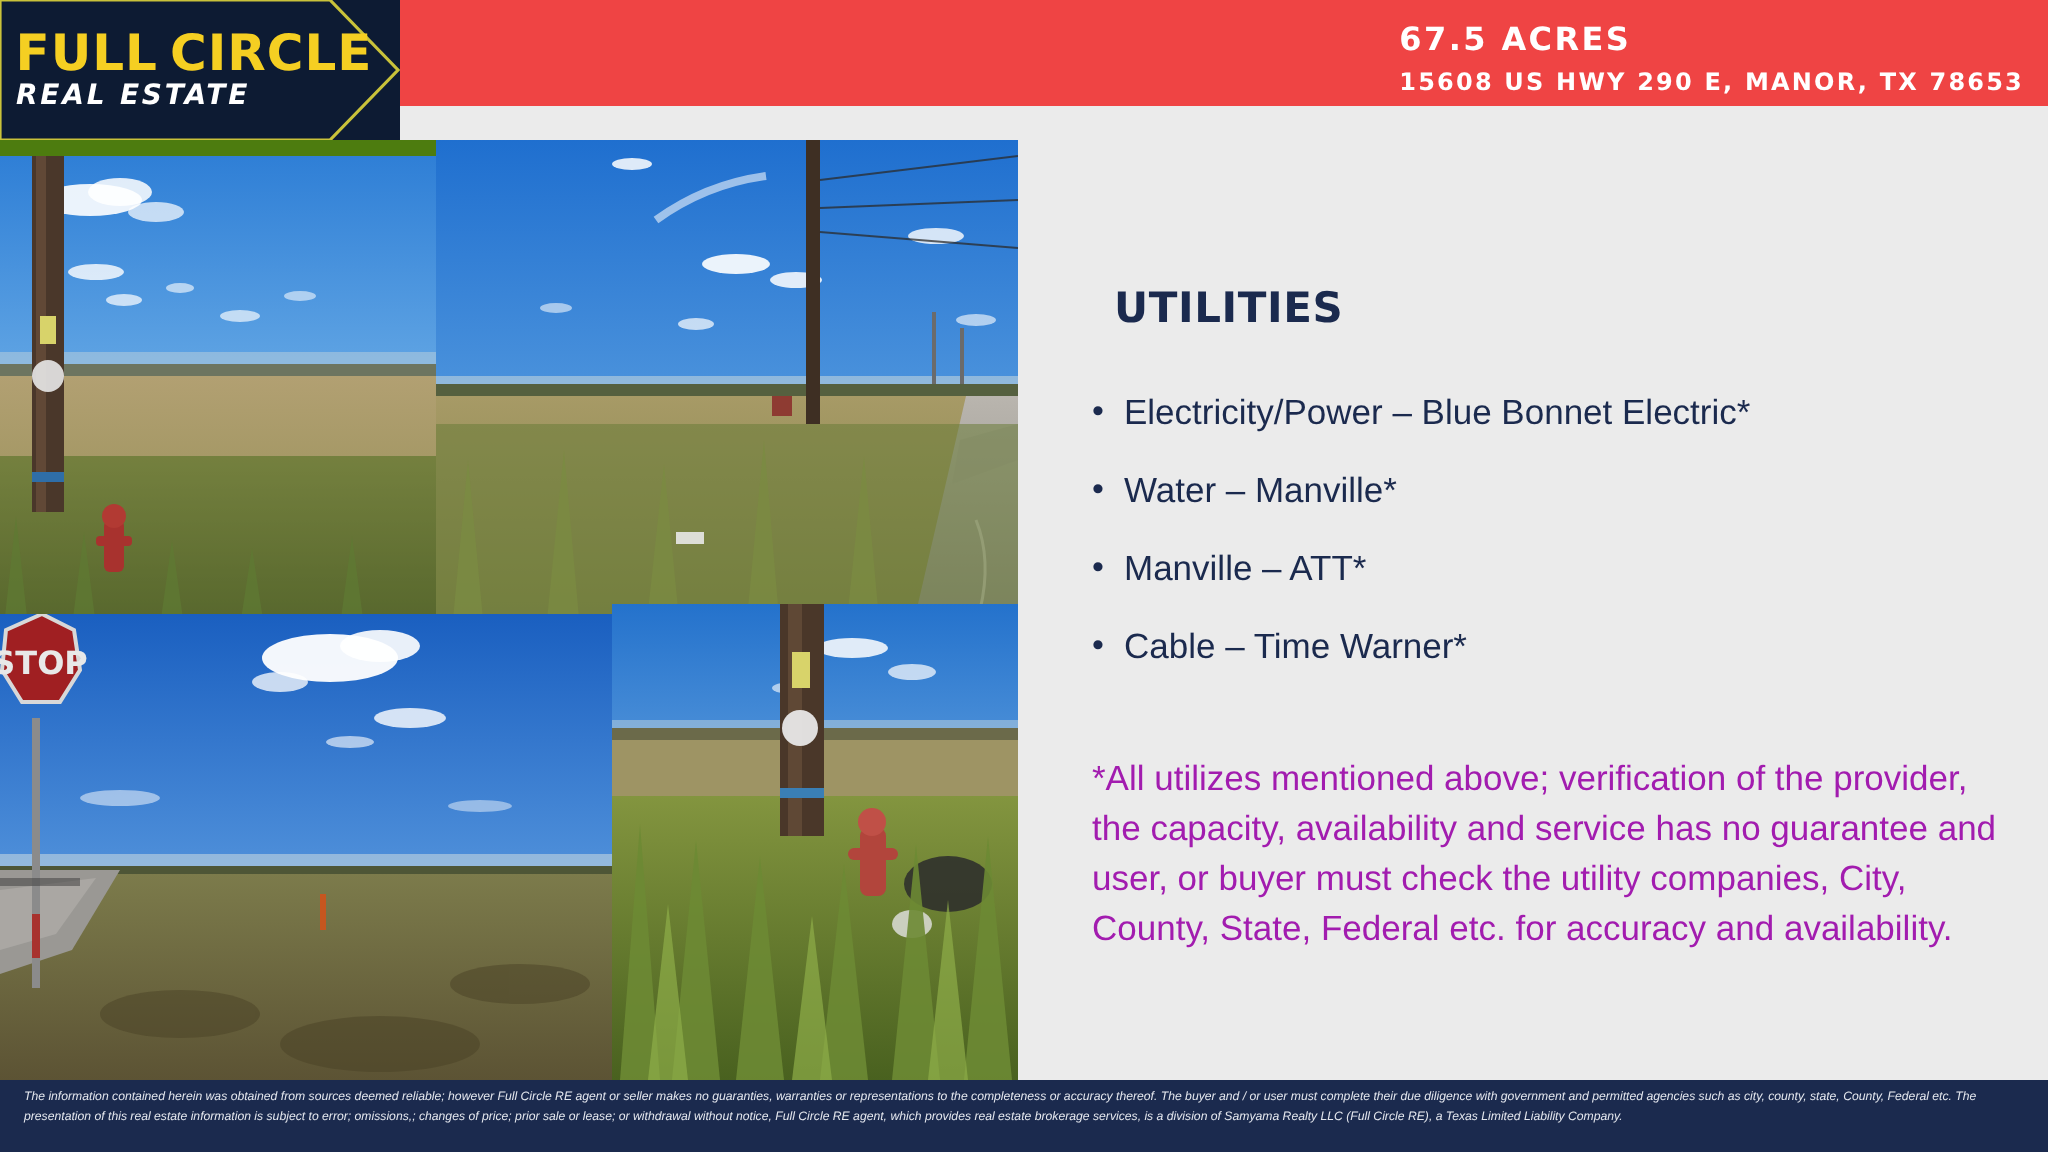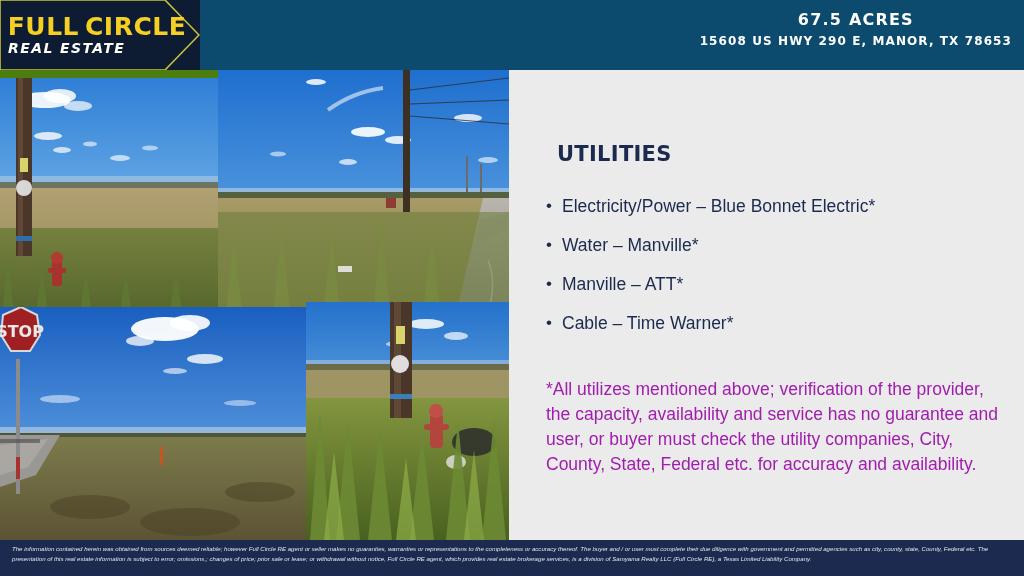--- a/index.html
+++ b/index.html
@@ -19,22 +19,22 @@
     height: 576px;
     background: #ebebeb;
     overflow: hidden;
   }
 
   
   .header {
     position: absolute;
     left: 0; top: 0;
     width: 1024px;
-    height: 70px;
-    background: #0c4a6e;
+    height: 53px;
+    background: #ef4444;
     z-index: 5;
   }
   .logo-block {
     position: absolute;
     left: 0; top: 0;
     width: 200px;
     height: 70px;
     background: #0d1b33;
   }
   .logo-chevron {
@@ -78,21 +78,21 @@
     font-size: 14px;
     letter-spacing: 1.4px;
     color: #ffffff;
     line-height: 1;
     font-style: italic;
   }
   .header-right {
     position: absolute;
     right: 12px;
     top: 8px;
-    text-align: center;
+    text-align: left;
   }
   .acres {
     font-family: "DejaVu Sans", sans-serif;
     font-weight: bold;
     font-size: 16px;
     letter-spacing: 1.2px;
     color: #ffffff;
     line-height: 1.5;
   }
   .address {

